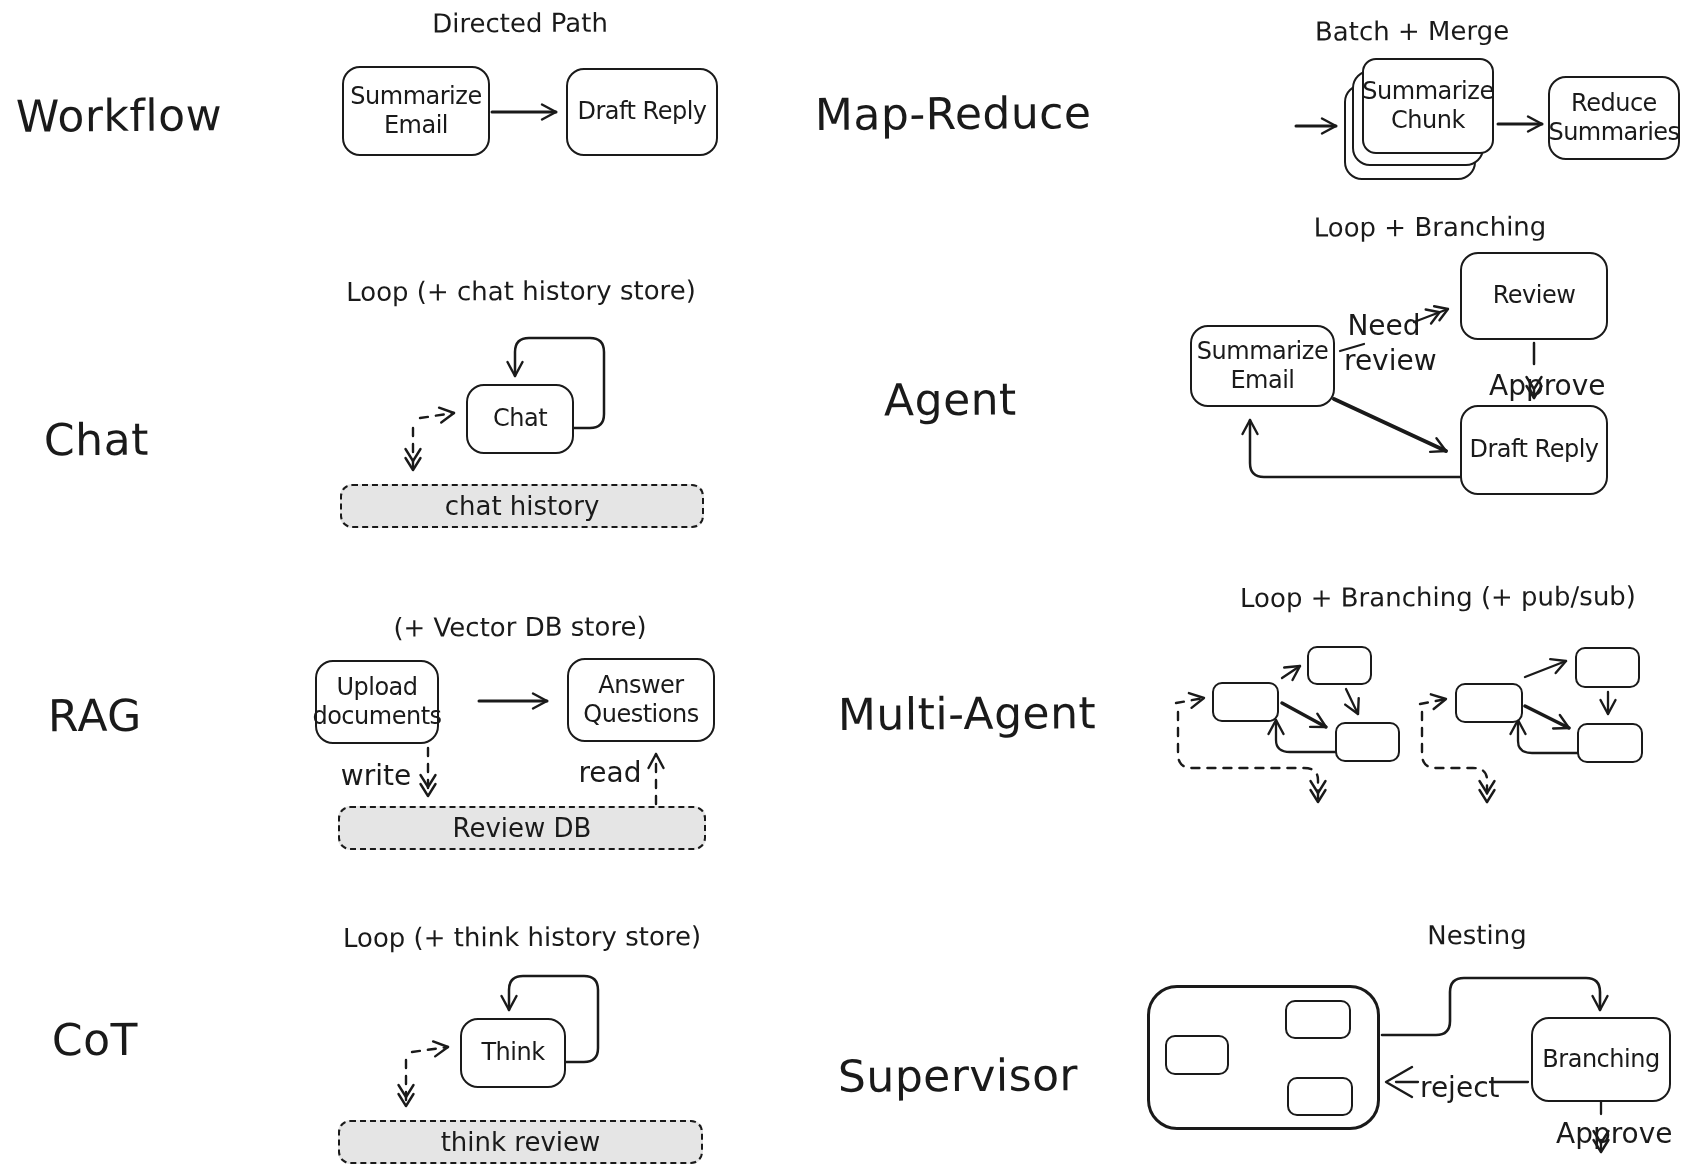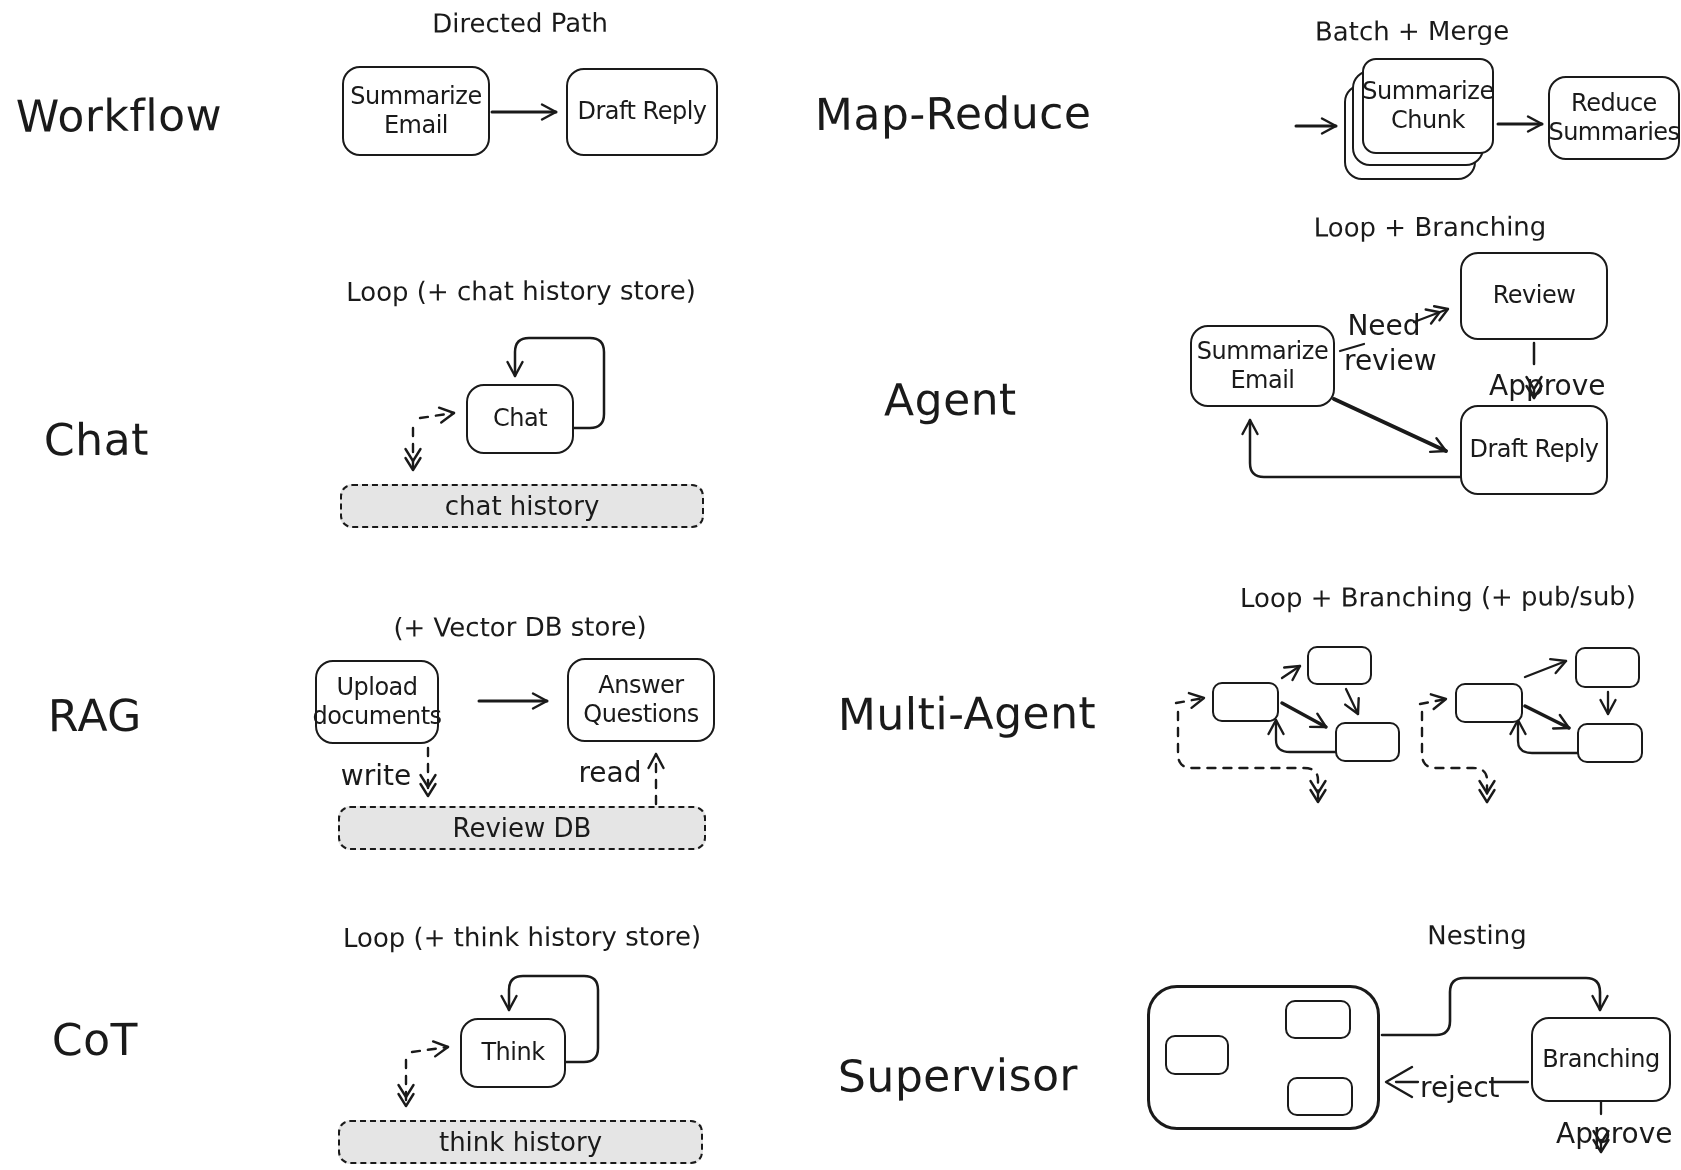--- a/index.html
+++ b/index.html
@@ -145,21 +145,21 @@
   <div class="node mini" style="left:1307px;top:646px;width:65px;height:39px"></div>
   <div class="node mini" style="left:1335px;top:722px;width:65px;height:40px"></div>
 
   <div class="node mini" style="left:1455px;top:683px;width:68px;height:40px"></div>
   <div class="node mini" style="left:1575px;top:647px;width:65px;height:41px"></div>
   <div class="node mini" style="left:1577px;top:723px;width:66px;height:40px"></div>
 
   <div class="sec-label" style="left:52px;top:1014px">CoT</div>
   <div class="sec-title" style="left:522px;top:922px">Loop (+ think history store)</div>
   <div class="node" style="left:460px;top:1018px;width:106px;height:70px">Think</div>
-  <div class="store" style="left:338px;top:1120px;width:365px;height:44px">think history</div>
+  <div class="store" style="left:338px;top:1120px;width:365px;height:44px">think review</div>
 
   <div class="sec-label" style="left:838px;top:1050px">Supervisor</div>
   <div class="sec-title" style="left:1477px;top:920px">Nesting</div>
   <div class="container-box" style="left:1147px;top:985px;width:233px;height:145px"></div>
   <div class="node mini" style="left:1165px;top:1035px;width:64px;height:40px"></div>
   <div class="node mini" style="left:1285px;top:1000px;width:66px;height:39px"></div>
   <div class="node mini" style="left:1287px;top:1077px;width:66px;height:39px"></div>
   <div class="node" style="left:1531px;top:1017px;width:140px;height:85px">Branching</div>
   <div class="edge-lbl" style="left:1420px;top:1070px;width:70px">reject</div>
   <div class="edge-lbl" style="left:1556px;top:1116px;width:90px">Approve</div>

